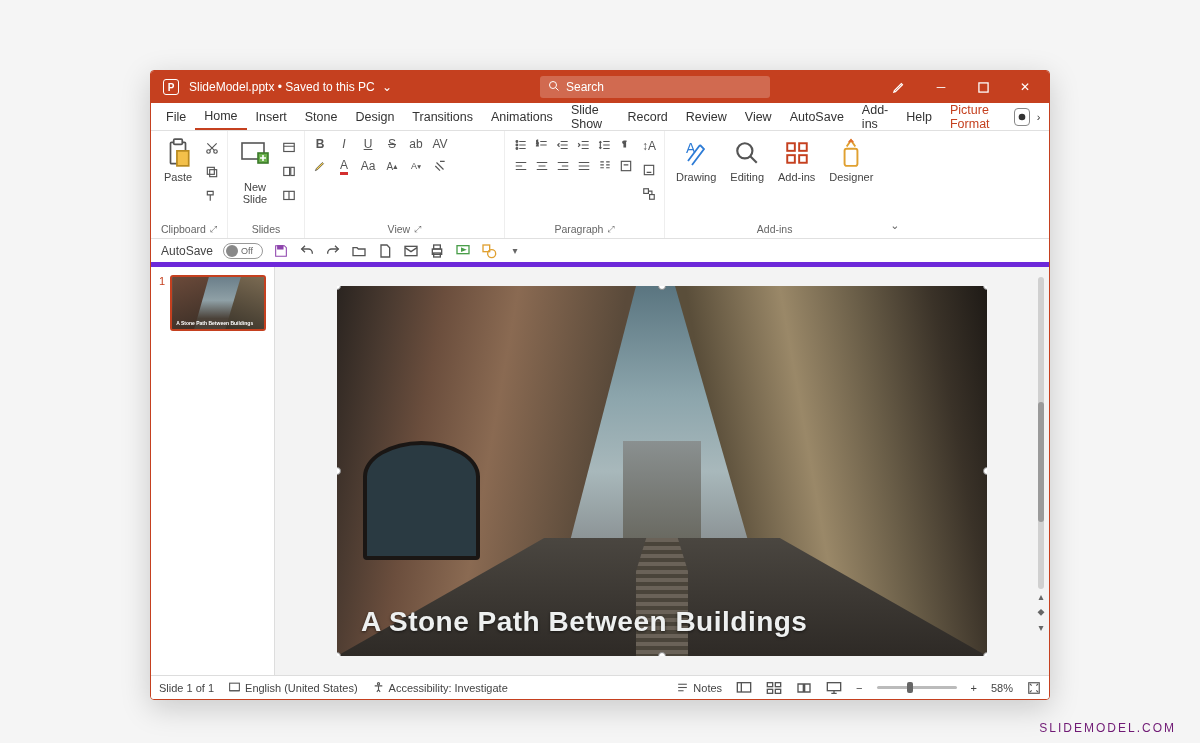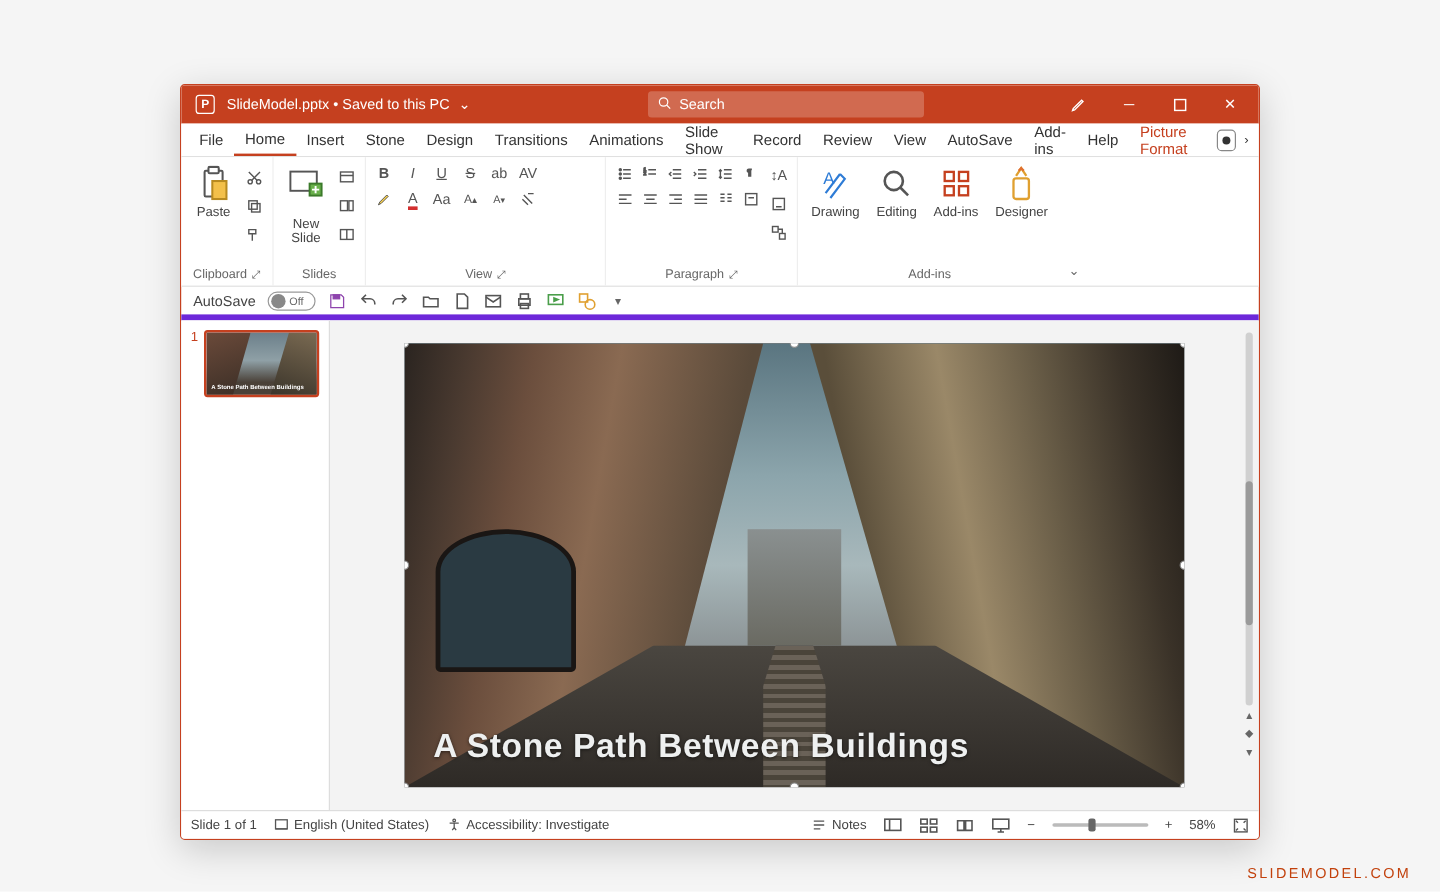--- a/index.html
+++ b/index.html
@@ -65,21 +65,21 @@
   .slide-text{position:absolute;left:24px;bottom:18px;color:#eef0f0;font-size:28px;font-weight:700;letter-spacing:.5px;text-shadow:0 1px 3px rgba(0,0,0,.6);}
   .vscroll{ position:absolute; right:2px; top:10px; bottom:40px; width:12px; display:flex; flex-direction:column; align-items:center; }
   .vtrack{ flex:1; width:6px; background:#d0d0d0; border-radius:3px; position:relative;}
   .vthumb{ position:absolute; top:40%; width:6px; height:120px; background:#9a9a9a; border-radius:3px;}
   .vbtn{ font-size:10px; color:#666; padding:2px;}
   .statusbar{ height:24px; background:#fff; border-top:1px solid #ddd; display:flex; align-items:center; font-size:11px; color:#444; padding:0 8px; gap:14px;}
   .statusbar .spacer{flex:1;}
   .sbtn{ display:flex; align-items:center; gap:4px;}
   .zoom-slider{ width:80px; height:3px; background:#bbb; position:relative; border-radius:2px;}
   .zoom-slider .zk{position:absolute; left:38%; top:-4px; width:6px; height:11px; background:#666; border-radius:2px;}
-  .watermark{ position:absolute; right:24px; bottom:8px; font-size:12px; letter-spacing:2px; color:#c2410c;}
+  .watermark{ position:absolute; right:24px; bottom:8px; font-size:12px; letter-spacing:2px; color:#701a75;}
 </style>
 </head>
 <body>
 
 <div class="window">
 
   <div class="titlebar">
     <div class="tb-left">
       <div class="pp-icon">P</div>
       <div>

